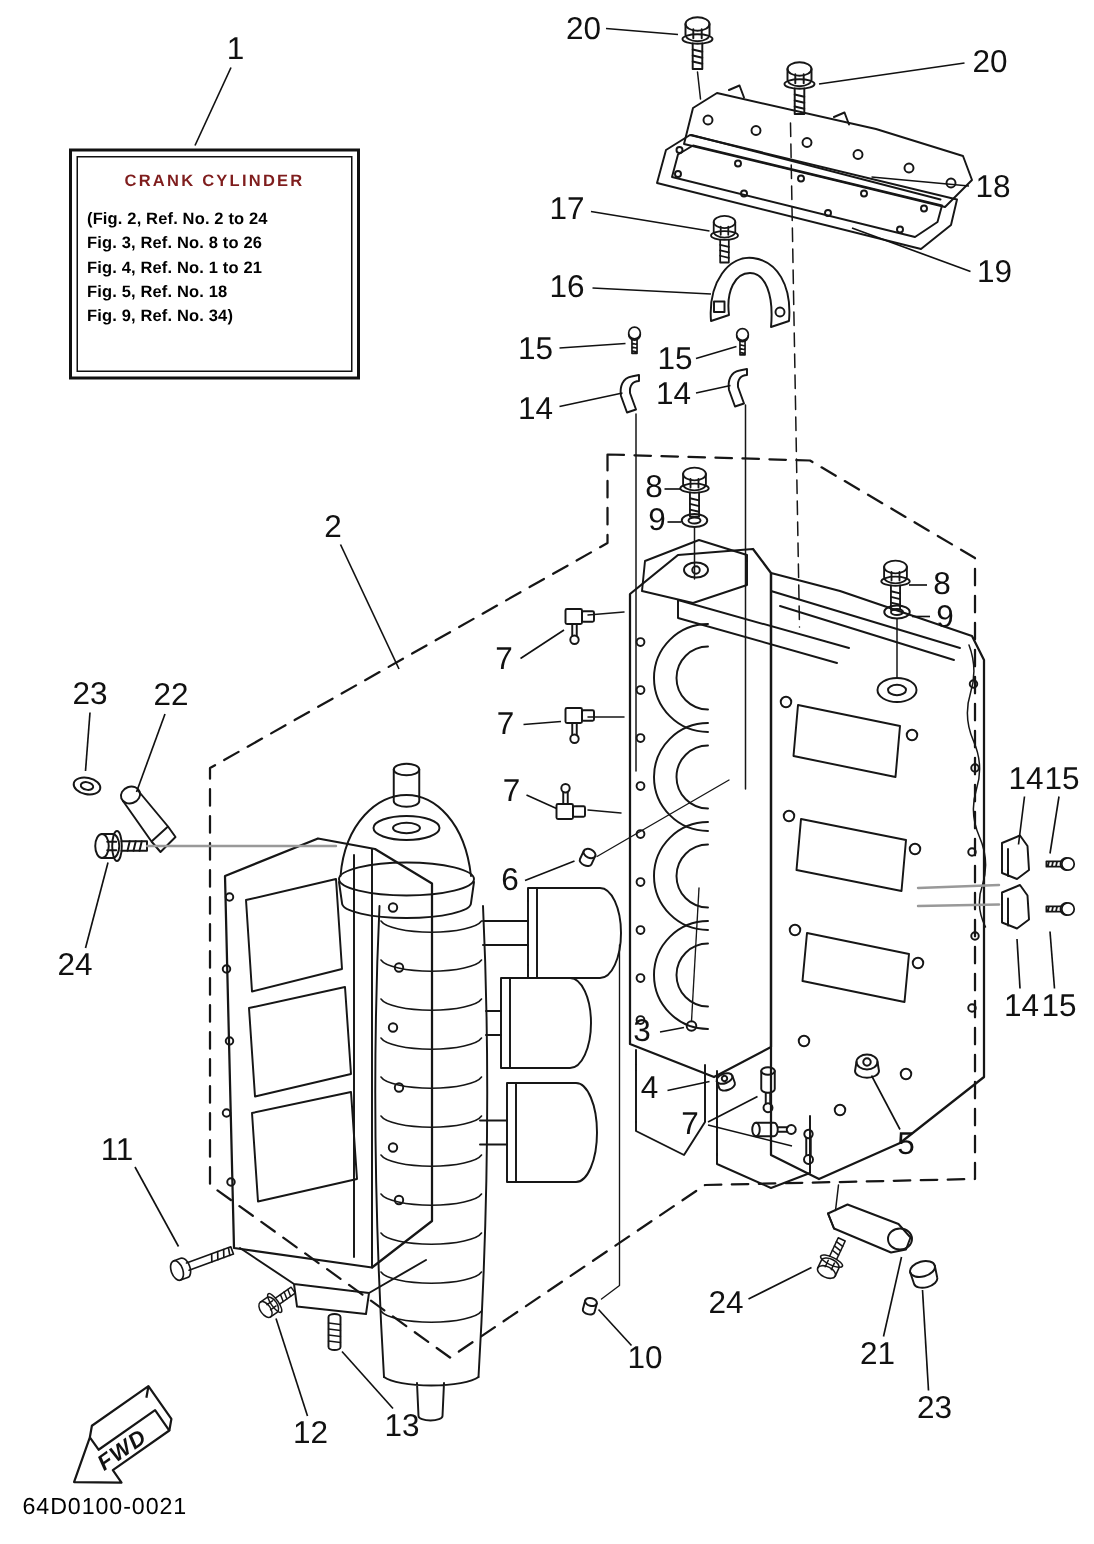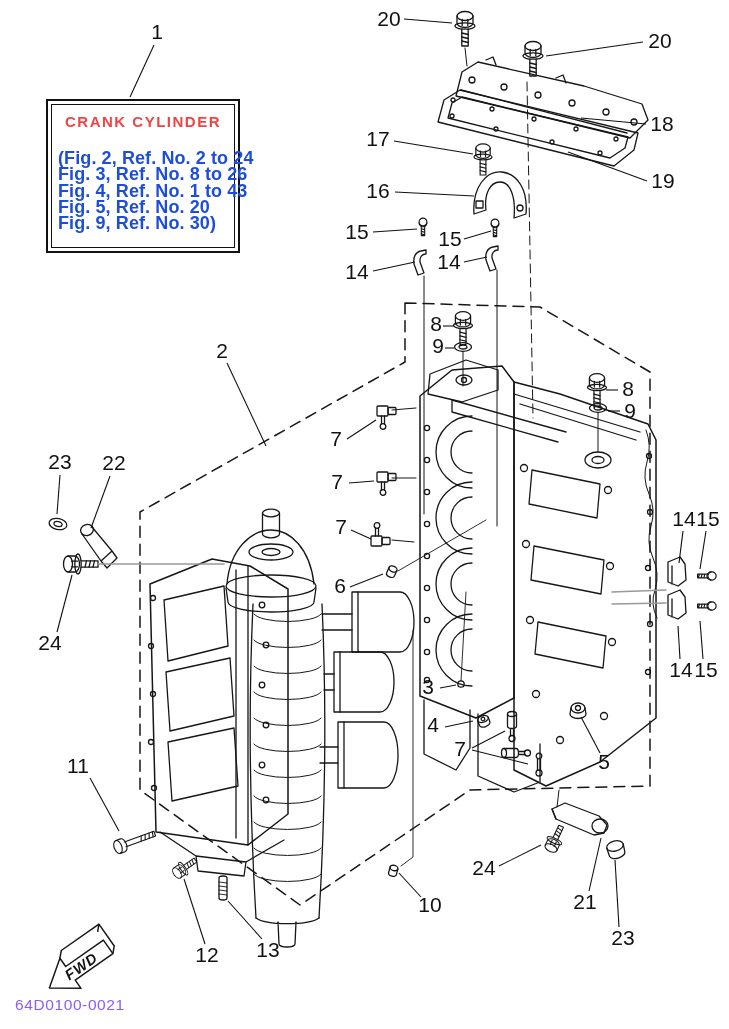--- a/index.html
+++ b/index.html
@@ -1,23 +1,23 @@
 <!DOCTYPE html>
 <html><head>
 <meta charset="utf-8">
 <style>
   html,body{margin:0;padding:0;background:#fff;}
   body{width:729px;height:1029px;position:relative;font-family:"Liberation Sans",sans-serif;overflow:hidden;}
   #stage{position:absolute;inset:0;}
   svg{position:absolute;left:0;top:0;}
   .title-box{position:absolute;left:46px;top:99px;width:194px;height:154px;border:2.5px solid #111;padding:3px;box-sizing:border-box;background:#fff;}
   .tb-inner{border:1.5px solid #111;width:100%;height:100%;box-sizing:border-box;padding-top:5px;}
-  .tb-title{text-align:center;font-weight:bold;font-size:15px;letter-spacing:1.5px;line-height:23px;color:#ef4444;}
-  .tb-refs{margin-top:17px;padding-left:6px;font-weight:bold;font-size:18px;line-height:16.3px;color:#1d4ed8;letter-spacing:0.1px;white-space:nowrap;}
-  .part-number{position:absolute;left:15px;top:996px;font-size:15.5px;color:#8b5cf6;letter-spacing:0.6px;}
+  .tb-title{text-align:center;font-weight:bold;font-size:11px;letter-spacing:1.5px;line-height:23px;color:#7f1d1d;}
+  .tb-refs{margin-top:5px;padding-left:6px;font-weight:bold;font-size:11px;line-height:16.3px;color:#000000;letter-spacing:0.1px;white-space:nowrap;}
+  .part-number{position:absolute;left:15px;top:996px;font-size:15.5px;color:#000000;letter-spacing:0.6px;}
   #callout-layer text{font-family:"Liberation Sans",sans-serif;font-size:21px;fill:#111;text-anchor:middle;}
   #callout-layer line{stroke:#111;stroke-width:1.1;}
 </style>
 </head>
 <body>
 
 <div id="stage">
 
 <svg width="729" height="1029" viewBox="0 0 729 1029">
   <defs>
@@ -387,22 +387,22 @@
         <text x="623" y="945">23</text>
       </g>
 </svg>
 
 <div class="title-box">
   <div class="tb-inner">
     <div class="tb-title">CRANK CYLINDER</div>
     <div class="tb-refs">
       <div>(Fig. 2, Ref. No. 2 to 24</div>
       <div>Fig. 3, Ref. No. 8 to 26</div>
-      <div>Fig. 4, Ref. No. 1 to 43</div>
-      <div>Fig. 5, Ref. No. 20</div>
-      <div>Fig. 9, Ref. No. 30)</div>
+      <div>Fig. 4, Ref. No. 1 to 21</div>
+      <div>Fig. 5, Ref. No. 18</div>
+      <div>Fig. 9, Ref. No. 34)</div>
     </div>
   </div>
 </div>
 
 <div class="part-number">64D0100-0021</div>
 
 </div>
 
 </body></html>

